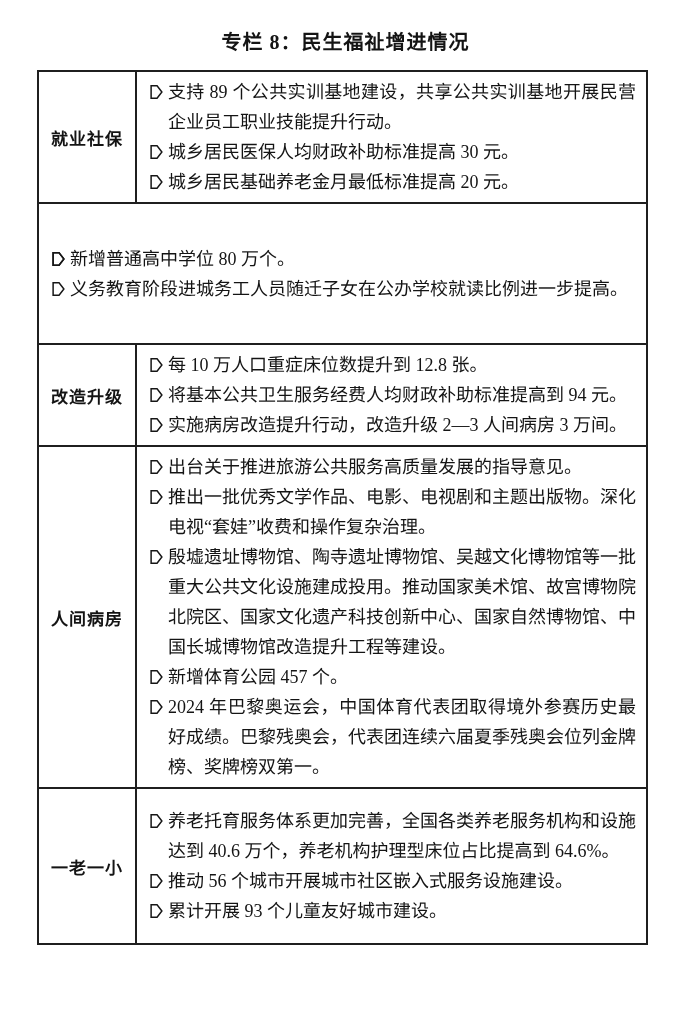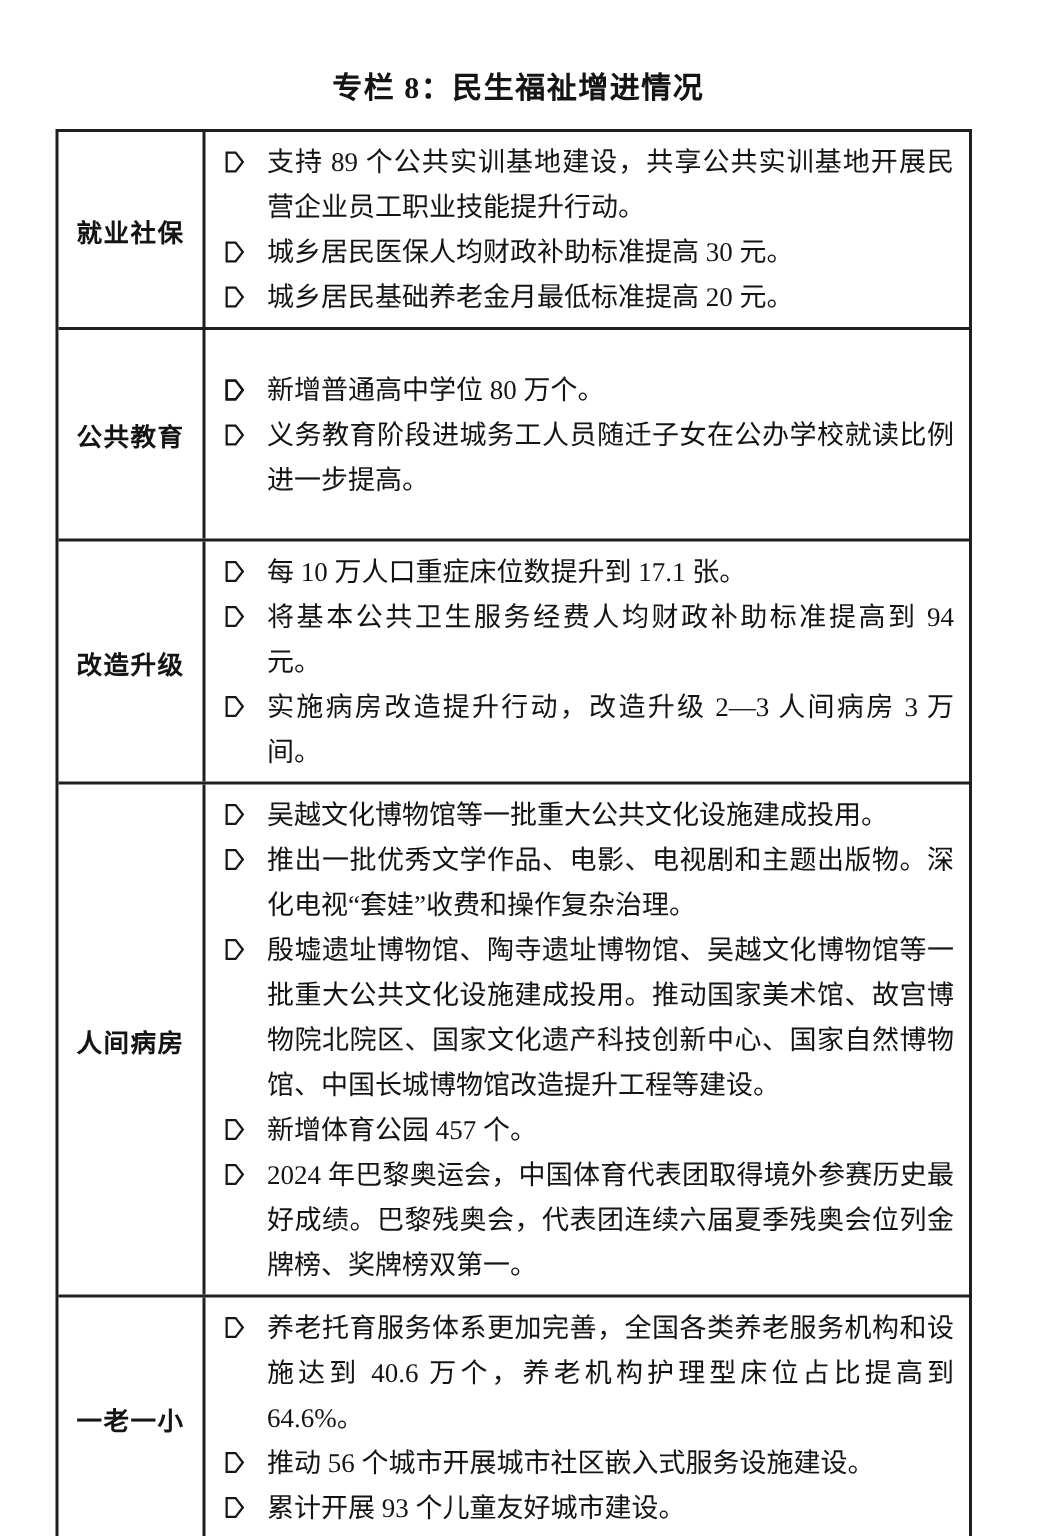--- a/index.html
+++ b/index.html
@@ -19,21 +19,20 @@
     overflow: hidden;
     padding-top: 26px;
   }
   .title {
     text-align: center;
     font-size: 20px;
     font-weight: bold;
     letter-spacing: 1px;
     margin-bottom: 15px;
     color: var(--text);
-    margin-top: 16px;
   }
   .panel {
     margin-left: 37px;
     width: 611px;
     border: 2px solid var(--border);
   }
   .row {
     display: flex;
     border-bottom: 2px solid var(--border);
   }
@@ -51,21 +50,21 @@
   .cell {
     flex: 1;
     min-width: 0;
     display: flex;
     flex-direction: column;
     justify-content: center;
     padding: 5px 10px 5px 0;
   }
   .item {
     position: relative;
-    padding-left: 41px;
+    padding-left: 31px;
     font-size: 18px;
     line-height: 30px;
     text-align: justify;
     text-justify: inter-ideograph;
   }
   .bullet {
     position: absolute;
     left: 13px;
     top: 7px;
     width: 13px;
@@ -113,21 +112,20 @@
               <svg viewBox="0 0 14 16">
                 <polygon points="1.2,1.2 7.6,1.2 12.8,8 7.6,14.8 1.2,14.8" fill="none" stroke="#161616" stroke-width="1.6"></polygon>
               </svg>
             </span>
           <span>城乡居民基础养老金月最低标准提高 20 元。</span>
         </div>
       </div>
     </div>
 
     <div class="row row-1">
-      <div class="cat">公共教育</div>
       <div class="cell">
         <div class="item">
           <span class="bullet">
               <svg viewBox="0 0 14 16">
                 <polygon points="1.2,1.2 7.6,1.2 12.8,8 7.6,14.8 1.2,14.8" fill="none" stroke="#161616" stroke-width="1.6"></polygon>
               </svg>
             </span>
         </div>
         <div class="item">
           <span class="bullet">
@@ -150,21 +148,21 @@
 
     <div class="row row-2">
       <div class="cat">改造升级</div>
       <div class="cell">
         <div class="item">
           <span class="bullet">
               <svg viewBox="0 0 14 16">
                 <polygon points="1.2,1.2 7.6,1.2 12.8,8 7.6,14.8 1.2,14.8" fill="none" stroke="#161616" stroke-width="1.6"></polygon>
               </svg>
             </span>
-          <span>每 10 万人口重症床位数提升到 17.1 张。</span>
+          <span>每 10 万人口重症床位数提升到 12.8 张。</span>
         </div>
         <div class="item">
           <span class="bullet">
               <svg viewBox="0 0 14 16">
                 <polygon points="1.2,1.2 7.6,1.2 12.8,8 7.6,14.8 1.2,14.8" fill="none" stroke="#161616" stroke-width="1.6"></polygon>
               </svg>
             </span>
           <span>将基本公共卫生服务经费人均财政补助标准提高到 94 元。</span>
         </div>
         <div class="item">
@@ -180,21 +178,21 @@
 
     <div class="row row-3">
       <div class="cat">人间病房</div>
       <div class="cell">
         <div class="item">
           <span class="bullet">
               <svg viewBox="0 0 14 16">
                 <polygon points="1.2,1.2 7.6,1.2 12.8,8 7.6,14.8 1.2,14.8" fill="none" stroke="#161616" stroke-width="1.6"></polygon>
               </svg>
             </span>
-          <span>吴越文化博物馆等一批重大公共文化设施建成投用。</span>
+          <span>出台关于推进旅游公共服务高质量发展的指导意见。</span>
         </div>
         <div class="item">
           <span class="bullet">
               <svg viewBox="0 0 14 16">
                 <polygon points="1.2,1.2 7.6,1.2 12.8,8 7.6,14.8 1.2,14.8" fill="none" stroke="#161616" stroke-width="1.6"></polygon>
               </svg>
             </span>
           <span>推出一批优秀文学作品、电影、电视剧和主题出版物。深化电视“套娃”收费和操作复杂治理。</span>
         </div>
         <div class="item">

